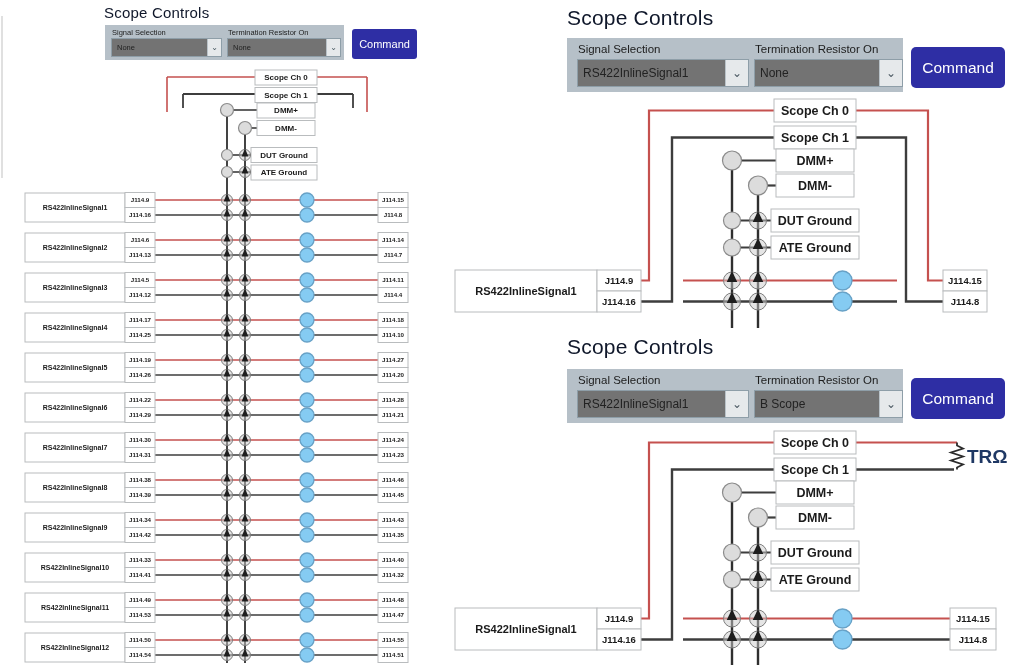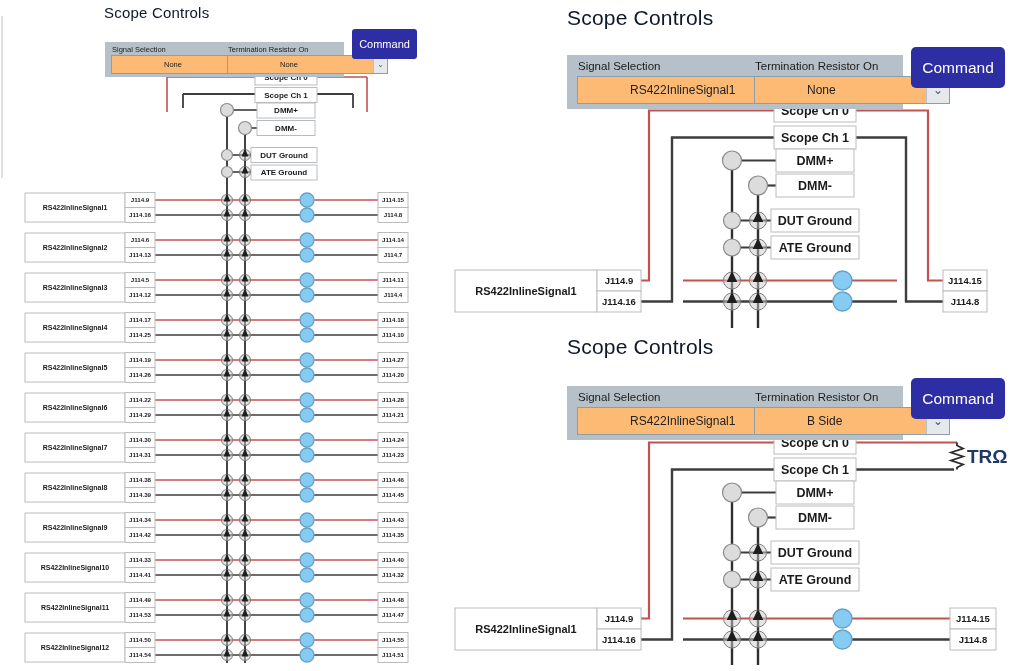--- a/index.html
+++ b/index.html
@@ -1,26 +1,26 @@
 <!DOCTYPE html>
 <html><head>
 <meta charset="utf-8">
 <style>
   html,body{margin:0;padding:0;background:#fff;}
   #screen{position:relative;width:1024px;height:671px;background:#fff;overflow:hidden;
           font-family:"Liberation Sans",sans-serif;}
   .title{position:absolute;color:#0f172a;letter-spacing:.2px;white-space:nowrap;}
   .title.big{font-size:21px;}
   .title.small{font-size:15px;}
-  .bar{position:absolute;background:#b6c0c8;margin-top:17px;}
+  .bar{position:absolute;background:#b6c0c8;}
   .bar .lbl{position:absolute;color:#1c1c1c;white-space:nowrap;}
   .bar.big .lbl{font-size:11.5px;}
   .bar.small .lbl{font-size:7.5px;}
-  .dd{position:absolute;background:#fdba74;border:1px solid #8e9ea8;display:flex;align-items:stretch;
-      justify-content:space-between;color:#222;overflow:hidden;padding-left:47px;}
+  .dd{position:absolute;background:#737373;border:1px solid #8e9ea8;display:flex;align-items:stretch;
+      justify-content:space-between;color:#222;overflow:hidden;}
   .dd .val{display:flex;align-items:center;padding-left:5px;white-space:nowrap;}
   .bar.big .dd .val{font-size:12px;}
   .bar.small .dd .val{font-size:7.5px;}
   .dd .chev{display:flex;align-items:center;justify-content:center;background:#e6e9eb;
       border-left:1px solid #b9c2c8;color:#4c5a63;}
   .bar.big .chev{width:22px;font-size:12px;}
   .bar.small .chev{width:13px;font-size:8px;}
   .cmd{position:absolute;background:#2e2ea4;color:#fff;font-weight:normal;border:none;
        font-family:"Liberation Sans",sans-serif;cursor:pointer;}
   .cmd.big{border-radius:5px;font-size:15.5px;}
@@ -466,19 +466,19 @@
 
   <div class="title big" style="left:567px;top:335px;">Scope Controls</div>
   <div class="bar big" style="left: 567px; top: 369px; width: 336px; height: 54px; background: rgb(182, 192, 200);">
     <div class="lbl" style="left:11px;top:5px;">Signal Selection</div>
     <div class="dd" style="left:10px;top:21px;width:170px;height:26px;">
       <span class="val">RS422InlineSignal1</span>
       <span class="chev">⌄</span>
     </div>
     <div class="lbl" style="left:188px;top:5px;">Termination Resistor On</div>
     <div class="dd" style="left:187px;top:21px;width:147px;height:26px;">
-      <span class="val">B Side</span>
+      <span class="val">B Scope</span>
       <span class="chev">⌄</span>
     </div>
   </div>
   <button class="cmd big" style="left: 911px; top: 378px; width: 94px; height: 41px; background: rgb(46, 46, 164);">Command</button>
 
 </div>
 
 </body></html>

